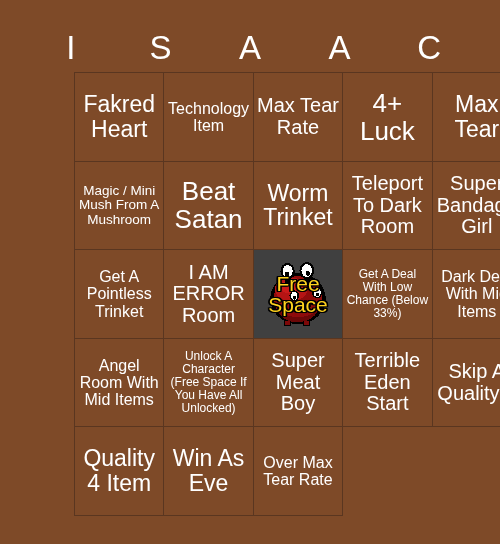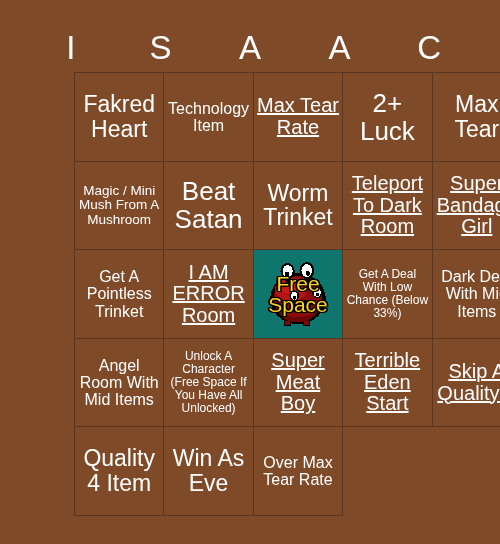--- a/index.html
+++ b/index.html
@@ -69,28 +69,28 @@
     overflow: hidden;
   }
   .cell .txt {
     display: block;
     width: 100%;
     line-height: 1.08;
   }
   
   .fs-xl .txt { font-size: 26px; }
   .fs-lg .txt { font-size: 23px; }
-  .fs-md .txt { font-size: 20px; text-decoration: underline; }
+  .fs-md .txt { font-size: 20px; }
   .fs-sm .txt { font-size: 16px; }
   .fs-xs .txt { font-size: 13.5px; }
   .fs-xxs .txt { font-size: 12px; }
 
   
   .cell.free {
-    background: #0f766e;
+    background: #404040;
     padding: 0;
   }
   .free-inner {
     position: relative;
     width: 100%;
     height: 100%;
     display: flex;
     align-items: center;
     justify-content: center;
   }
@@ -137,21 +137,21 @@
       <div class="cell fs-lg">
         <span class="txt">Fakred Heart</span>
       </div>
       <div class="cell fs-sm">
         <span class="txt">Technology Item</span>
       </div>
       <div class="cell fs-md">
         <span class="txt">Max Tear Rate</span>
       </div>
       <div class="cell fs-xl">
-        <span class="txt">2+ Luck</span>
+        <span class="txt">4+ Luck</span>
       </div>
       <div class="cell fs-lg">
         <span class="txt">Max Tear</span>
       </div>
       <div class="cell fs-xs">
         <span class="txt">Magic / Mini Mush From A Mushroom</span>
       </div>
       <div class="cell fs-xl">
         <span class="txt">Beat Satan</span>
       </div>

